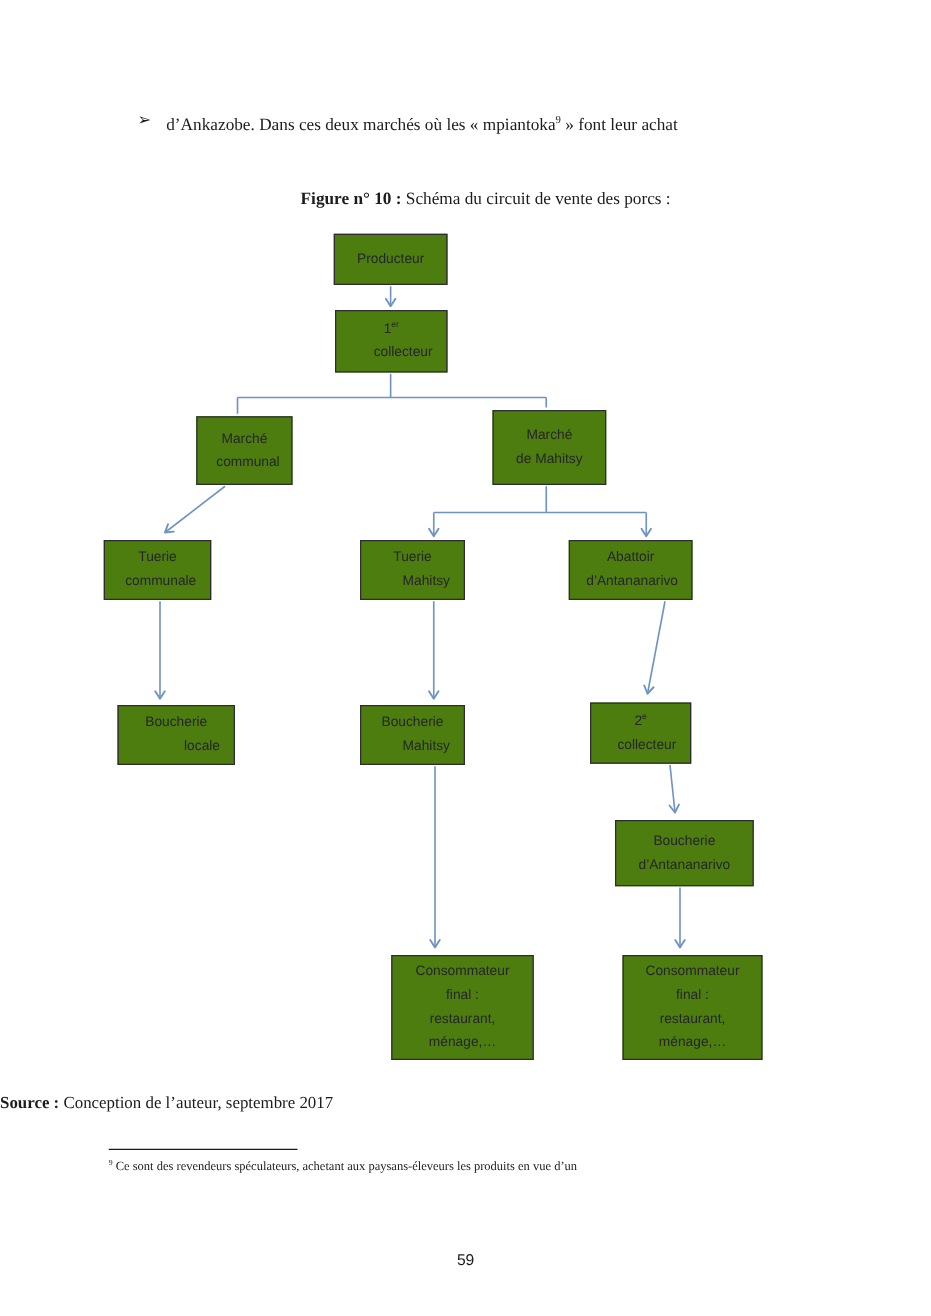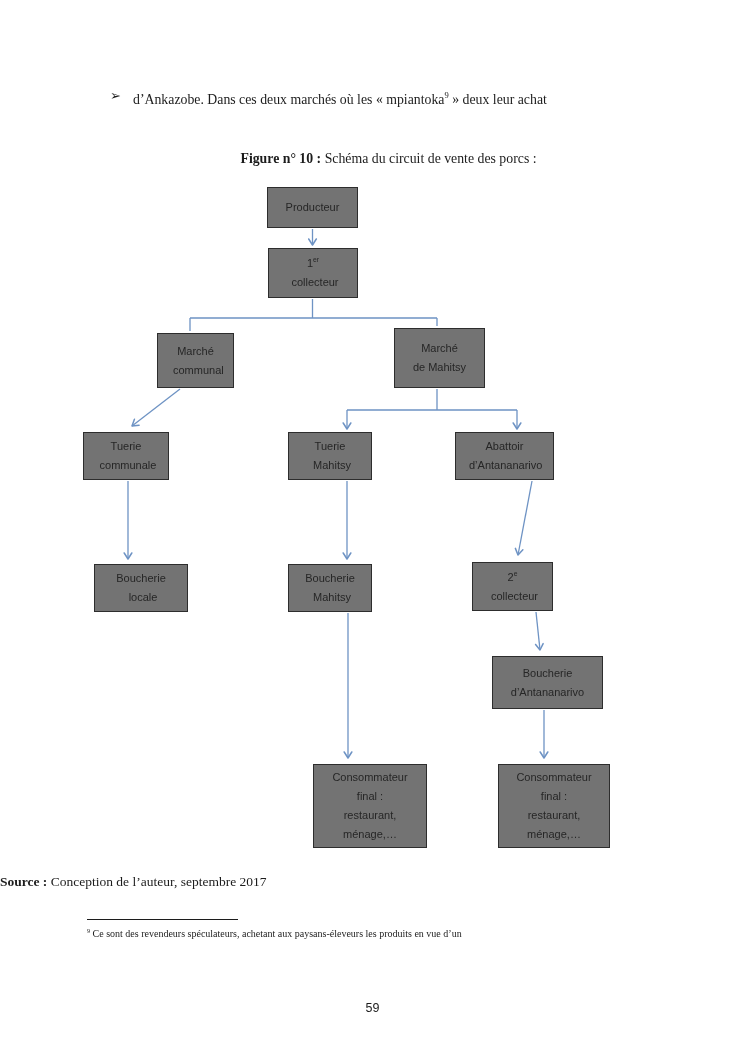--- a/index.html
+++ b/index.html
@@ -14,46 +14,46 @@
   .intro-text{margin:0 0 0 23px;font-size:13.8px;line-height:28px;}
   .jline{display:block;text-align:justify;text-align-last:justify;}
   .nline{display:block;}
   
   .caption{position:absolute;top:151px;left:16px;width:100%;text-align:center;font-size:13.8px;}
   .caption .b{font-weight:bold;}
   
   .diagram{position:absolute;left:0;top:0;width:745px;height:1053px;}
   .connectors{position:absolute;left:0;top:0;pointer-events:none;}
   .diagram-node{
-    position:absolute;box-sizing:border-box;border:1.2px solid #2d2d2d;background:#737373;
+    position:absolute;box-sizing:border-box;border:1.2px solid #2d2d2d;background:#4d7c0f;
     display:flex;flex-direction:column;justify-content:center;align-items:center;
     font-family:"Liberation Sans",sans-serif;font-size:11px;color:#262626;line-height:19px;
     padding:1px 13px;
   }
   .diagram-node .line{display:block;width:100%;text-align:center;}
-  .diagram-node .line.left{text-align:center;padding-left:4px;}
+  .diagram-node .line.left{text-align:right;padding-left:4px;}
   
   .source{position:absolute;top:874px;left:0;width:100%;text-align:left;font-size:13.5px;}
   .source .b{font-weight:bold;}
   
   .footnote-rule{position:absolute;left:87px;top:919px;width:151px;border-top:1.5px solid #1c1c1c;}
   .footnote{position:absolute;left:87px;top:924px;width:585px;font-size:10px;line-height:20.5px;}
   
   .pagenum{position:absolute;top:971px;left:0;width:100%;text-align:center;
     font-family:"Liberation Sans",sans-serif;font-size:12.5px;margin-top:30px;}
 </style>
 </head>
 <body>
 
 <div class="page">
 
   <div class="intro">
     <span class="bullet">➢</span>
     <p class="intro-text">
-        <span class="nline"><span>d’Ankazobe. Dans ces deux marchés où les « mpiantoka</span><sup>9</sup><span> » deux leur achat</span></span>
+        <span class="nline"><span>d’Ankazobe. Dans ces deux marchés où les « mpiantoka</span><sup>9</sup><span> » font leur achat</span></span>
       </p>
   </div>
 
   <div class="caption"><span class="b">Figure n° 10 :</span><span> Schéma du circuit de vente des porcs :</span></div>
 
   <div class="diagram">
       <svg width="745" height="1053" class="connectors">
         <defs>
           <marker id="ah" viewBox="0 0 10 10" refX="7.5" refY="5" markerWidth="10" markerHeight="10" orient="auto" markerUnits="userSpaceOnUse">
             <path d="M1.5,1.2 L7.5,5 L1.5,8.8" fill="none" stroke="#6e93c4" stroke-width="1.5" stroke-linecap="round" stroke-linejoin="round"></path>

